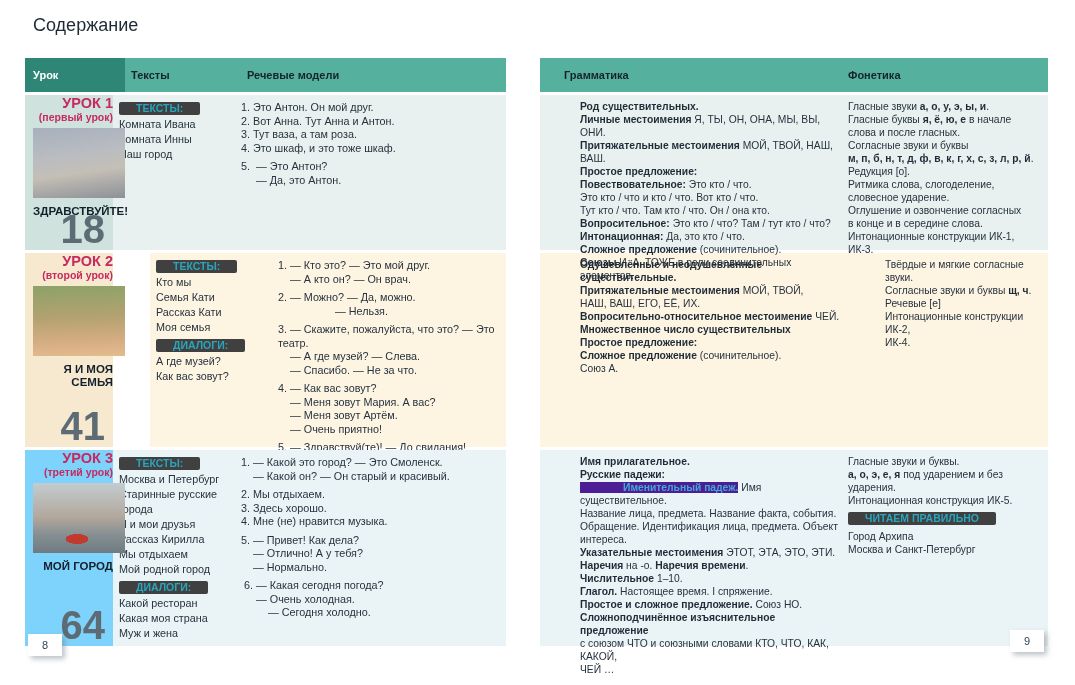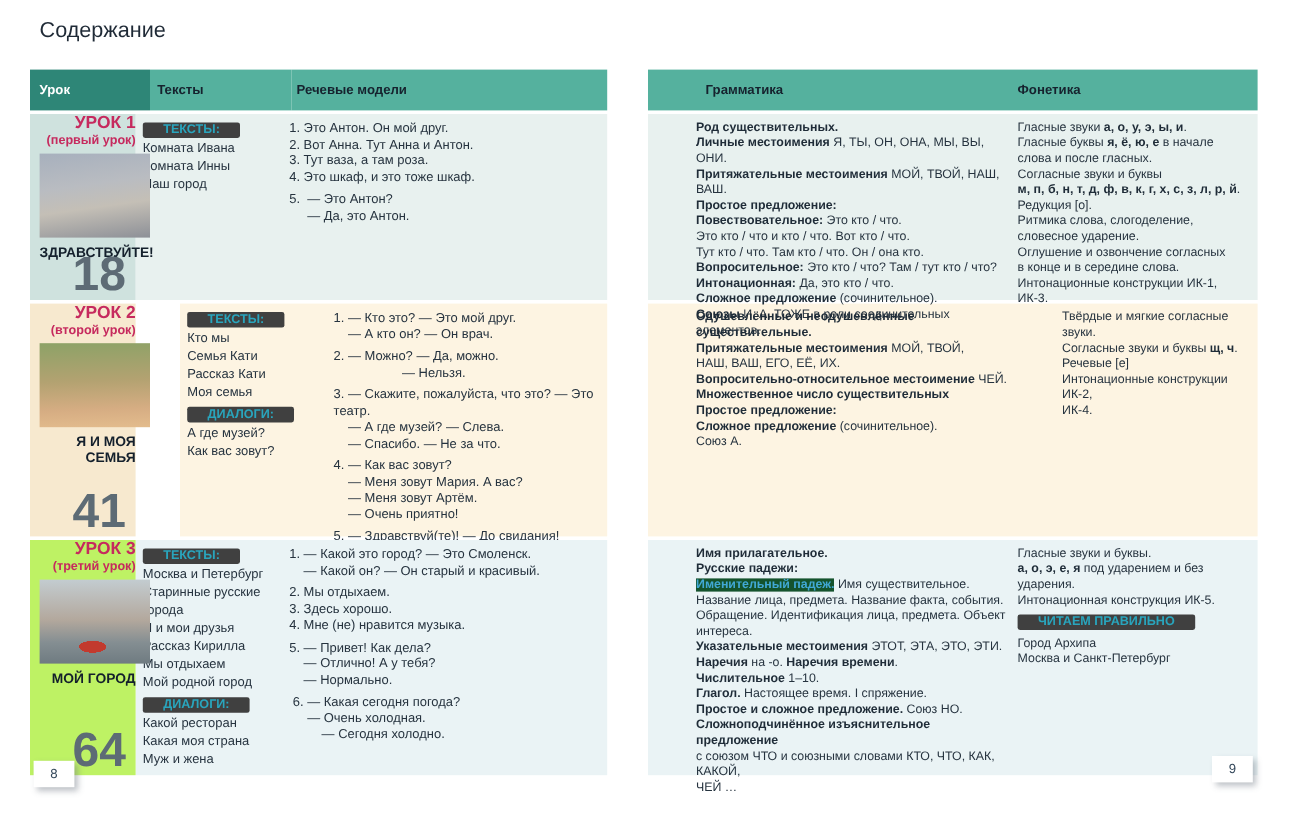--- a/index.html
+++ b/index.html
@@ -10,32 +10,32 @@
   .block{position:absolute;top:58px;}
   .block-left{left:25px;width:481px;}
   .block-right{left:540px;width:508px;}
 
   .hdr{display:flex;height:34px;}
   .hdr-cell{background:#55b19e;color:#16222e;font-weight:bold;font-size:11px;
             display:flex;align-items:center;box-sizing:border-box;}
   .hdr-lesson{background:#2e8677;color:#ffffff;width:100px;padding-left:8px;}
   .hdr-texts{width:118px;padding-left:6px;}
   .hdr-speech{flex:1;padding-left:4px;}
-  .hdr-grammar{width:300px;padding-left:48px;}
+  .hdr-grammar{width:300px;padding-left:24px;}
   .hdr-phon{flex:1;padding-left:8px;}
 
   .rows{margin-top:3px;}
   .row{display:flex;margin-bottom:3px;box-sizing:border-box;}
   .rowh0{height:155px;}
   .rowh1{height:194px;gap:37px;}
   .rowh2{height:196px;}
 
   .bg0{background:#e8f1ef;}  .bg0l{background:#cfe2de;}
   .bg1{background:#fdf4e2;}  .bg1l{background:#f7e9cf;}
-  .bg2{background:#eaf3f5;}  .bg2l{background:#bef264;}
+  .bg2{background:#eaf3f5;}  .bg2l{background:#7dd3fc;}
 
   .lesson-cell{width:88px;position:relative;box-sizing:border-box;padding:0 0 0 8px;flex:none;text-align:right;}
   .lesson-title{font-size:14.5px;font-weight:bold;color:#c62a5e;line-height:16px;}
   .lesson-sub{font-size:10.5px;font-weight:bold;color:#c62a5e;line-height:12px;margin-bottom:5px;}
   .lesson-photo{width:92px;height:70px;}
   .photo0{background:linear-gradient(172deg,#a7b0bd 0%,#b9bcc1 38%,#c4bfb6 62%,#8d9097 100%);}
   .photo1{background:linear-gradient(178deg,#8da267 0%,#b3a271 45%,#d6ad83 78%,#e3bc8d 100%);}
   .photo2{background:radial-gradient(ellipse 16px 7px at 48% 80%,#c23a2e 0 70%,rgba(0,0,0,0) 71%),
                      linear-gradient(180deg,#c3ccd0 0%,#b3a89d 48%,#848e92 75%,#6f7b81 100%);}
   .lesson-caption{font-size:11.5px;font-weight:bold;color:#14202c;margin-top:7px;line-height:13px;}
@@ -49,21 +49,21 @@
   .speech-group{white-space:pre-wrap;margin-bottom:5px;}
   .chip{display:inline-block;background:#404040;color:#29a5bd;font-weight:bold;
         font-size:10.5px;line-height:13px;padding:0 17px;border-radius:2px;margin-bottom:2px;}
   .dialog-chip{margin-top:4px;}
 
   .grammar-col{width:300px;flex:none;box-sizing:border-box;padding:5px 0 0 40px;
                font-size:10.3px;line-height:13px;color:#26333f;}
   .phon-col{flex:1;box-sizing:border-box;padding:5px 8px 0 8px;font-size:10.3px;
             line-height:13px;color:#26333f;}
   b{font-weight:bold;color:#1f2c38;}
-  .hl{color:#41a8d5;background:#14532d;font-weight:bold;}
+  .hl{color:#41a8d5;background:#4c1d95;font-weight:bold;padding-left:43px;}
 
   .page-box{position:absolute;width:34px;height:22px;background:#ffffff;
             box-shadow:3px 3px 5px rgba(110,120,130,.45);
             display:flex;align-items:center;justify-content:center;
             font-size:11px;color:#33475a;}
   .page-box-left{left:28px;top:634px;}
   .page-box-right{left:1010px;top:630px;}
 </style>
 </head>
 <body>

